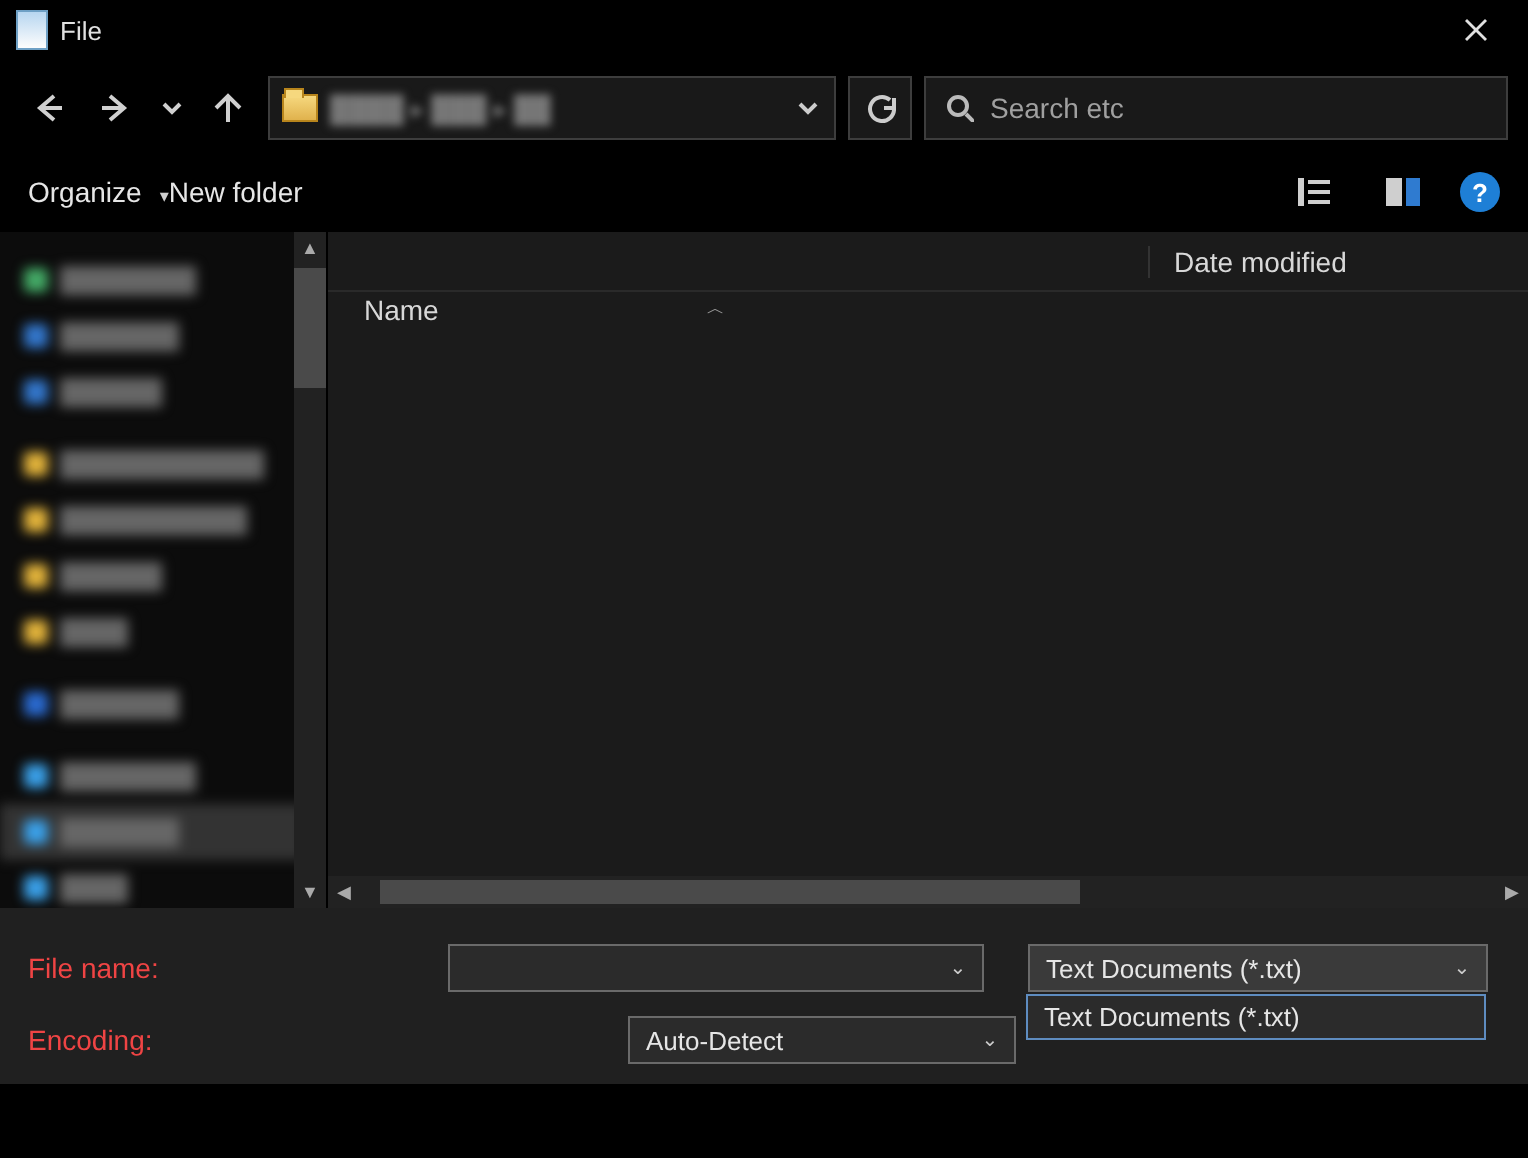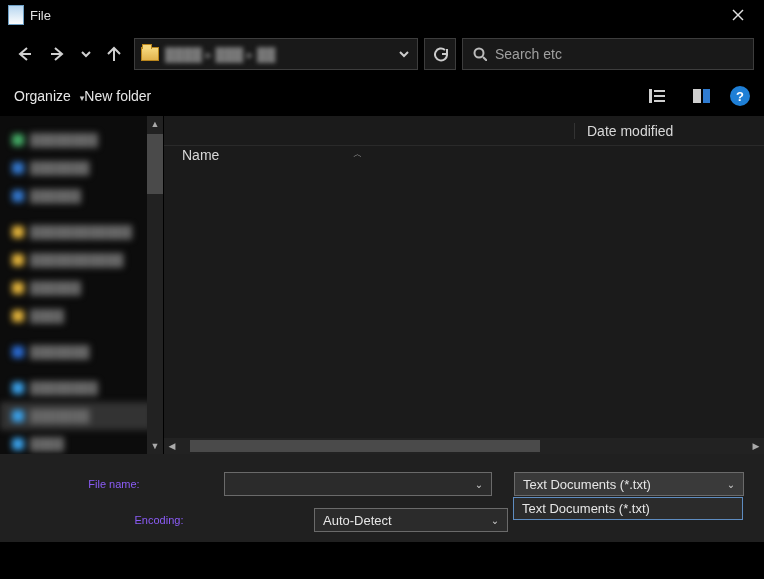--- a/index.html
+++ b/index.html
@@ -158,22 +158,22 @@
   
   .bottom {
     background:#202020;
     padding: 18px 14px 10px 14px;
   }
   .formrow{
     display:flex; align-items:center;
     margin-bottom:12px;
   }
   .formrow .lbl{
-    width:210px; text-align:center; padding-right:10px;
-    color:#8b5cf6; font-size:11px;
+    width:210px; text-align:left; padding-right:10px;
+    color:#ef4444; font-size:14px;
   }
   .textcombo{
     height:24px; background:#2b2b2b; border:1px solid #6a6a6a;
     display:flex; align-items:center; padding:0 4px 0 8px; color:#e6e6e6;
   }
   .textcombo .val{flex:1; font-size:13px;}
   .textcombo .dd{width:16px;text-align:center;color:#ccc;font-size:10px;}
   .fname-box{width:268px;}
   .enc-box{width:194px;}
   .filter-box{width:230px; margin-left:22px; background:#3a3a3a;}

